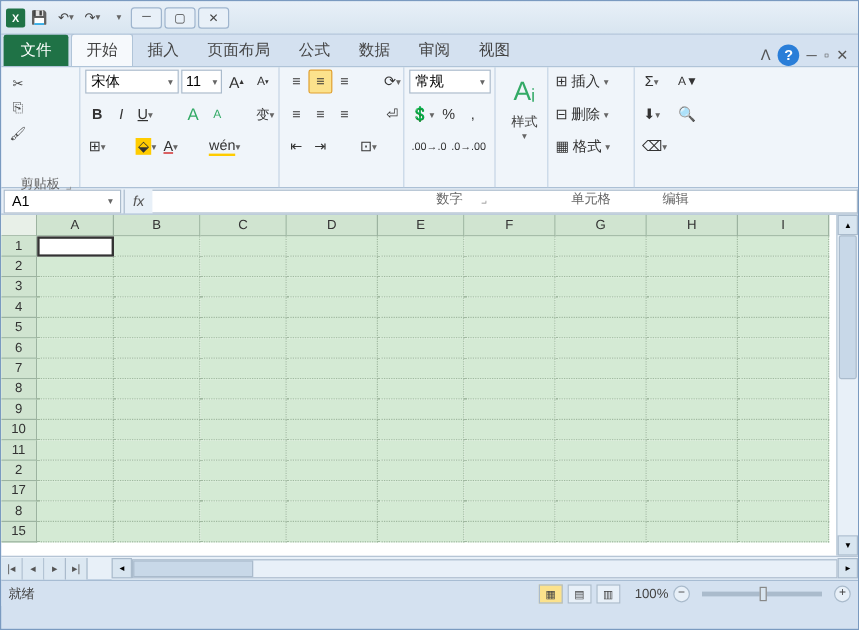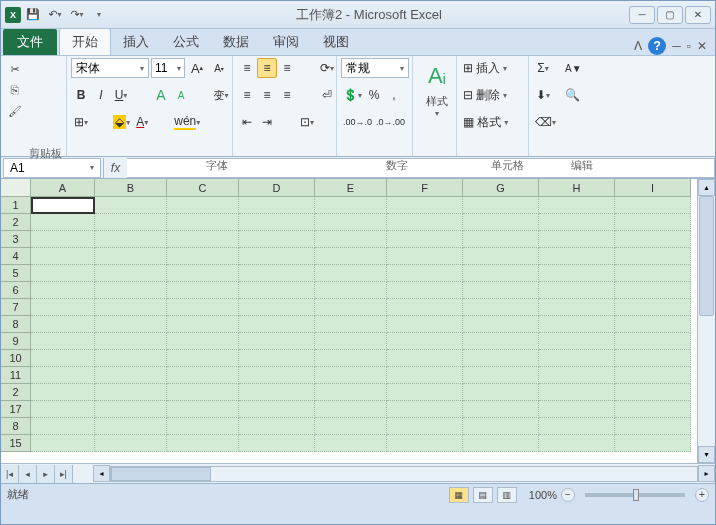--- a/index.html
+++ b/index.html
@@ -20,21 +20,21 @@
 .tab { padding: 4px 12px; font-size: 13px; color: #444; cursor: pointer; border-radius: 3px 3px 0 0; }
 .tab.active { background: #f6f9fc; border: 1px solid #b0c4d8; border-bottom: none; }
 .tabs-right { margin-left: auto; display: flex; align-items: center; gap: 6px; padding-right: 8px; }
 .help-icon { width: 18px; height: 18px; background: #2a7ed8; color: #fff; border-radius: 50%; display: flex; align-items: center; justify-content: center; font-size: 12px; font-weight: bold; cursor: pointer; }
 .tr-icon { font-size: 12px; color: #555; cursor: pointer; }
 
 
 .ribbon { height: 102px; background: #f0f5fa; border-top: 1px solid #b0c4d8; border-bottom: 1px solid #9cb3cc; display: flex; }
 .rgroup { border-right: 1px solid #c5d5e5; display: flex; flex-direction: column; padding: 2px 4px 0; }
 .rgroup-body { flex: 1; display: flex; align-items: flex-start; gap: 4px; }
-.rgroup-label { text-align: right; font-size: 11px; color: #666; padding: 2px 0 3px; position: relative; margin-top: 24px; }
+.rgroup-label { text-align: center; font-size: 11px; color: #666; padding: 2px 0 3px; position: relative; margin-top: 24px; }
 .rgroup-label::after { content: "⌐"; position: absolute; right: 2px; bottom: 2px; font-size: 8px; color: #888; transform: rotate(180deg); }
 .rgroup-label.nolauncher::after { content: ""; }
 
 .big-btn { display: flex; flex-direction: column; align-items: center; justify-content: center; padding: 2px 4px; cursor: pointer; border-radius: 3px; }
 .big-icon { width: 32px; height: 32px; display: flex; align-items: center; justify-content: center; font-size: 22px; }
 .big-btn-label { font-size: 11px; color: #444; margin-top: 2px; }
 
 .mini-col { display: flex; flex-direction: column; gap: 3px; padding-top: 2px; }
 .mini-btn { width: 20px; height: 18px; display: flex; align-items: center; justify-content: center; font-size: 11px; color: #444; cursor: pointer; border-radius: 2px; }
 
@@ -112,32 +112,32 @@
         <span class="dd">▾</span>
       </div>
     <div class="qat-btn">
         <span>↷</span>
         <span class="dd">▾</span>
       </div>
     <div class="qat-btn">
         <span class="dd">▾</span>
       </div>
   </div>
-  <div class="title-text">工作簿2 - Microsoft Excel</div>
   <div class="win-controls">
     <div class="win-btn">─</div>
     <div class="win-btn">▢</div>
     <div class="win-btn">✕</div>
   </div>
 </div>
 
 <div class="tabs-row">
   <div class="file-tab">文件</div>
   <div class="tab active">开始</div>
   <div class="tab">插入</div>
+  <div class="tab">页面布局</div>
   <div class="tab">公式</div>
   <div class="tab">数据</div>
   <div class="tab">审阅</div>
   <div class="tab">视图</div>
   <div class="tabs-right">
     <span class="tr-icon">ᐱ</span>
     <div class="help-icon">?</div>
     <span class="tr-icon">─</span>
     <span class="tr-icon">▫</span>
     <span class="tr-icon">✕</span>
@@ -202,21 +202,20 @@
             <span class="underline-a">A</span>
             <span class="dd">▾</span>
           </div>
         <div class="rbtn" style="width:6px"></div>
         <div class="rbtn">
             <span class="underline-y">wén</span>
             <span class="dd">▾</span>
           </div>
       </div>
     </div>
-    <div class="rgroup-label">字体</div>
   </div>
 
   <div class="rgroup" style="width:104px">
     <div class="rgroup-body wrap">
       <div class="btn-row" style="margin-bottom:3px">
         <div class="rbtn">≡</div>
         <div class="rbtn sel">≡</div>
         <div class="rbtn">≡</div>
         <div class="rbtn" style="width:6px"></div>
         <div class="rbtn">⟳<span class="dd">▾</span></div>

